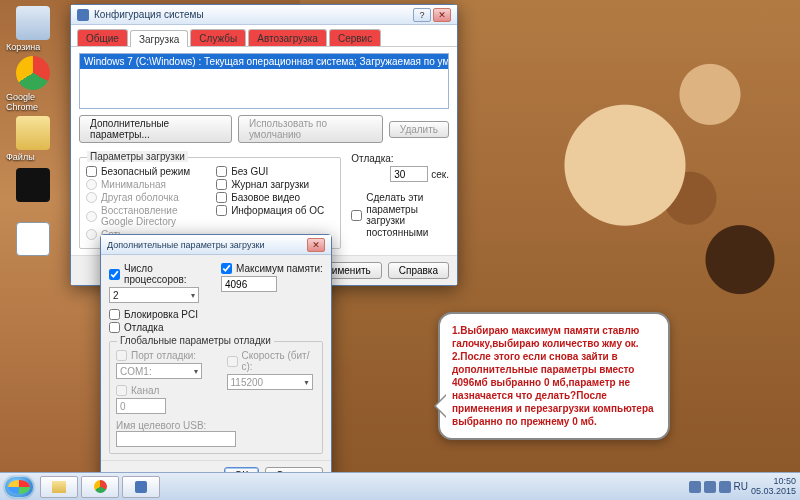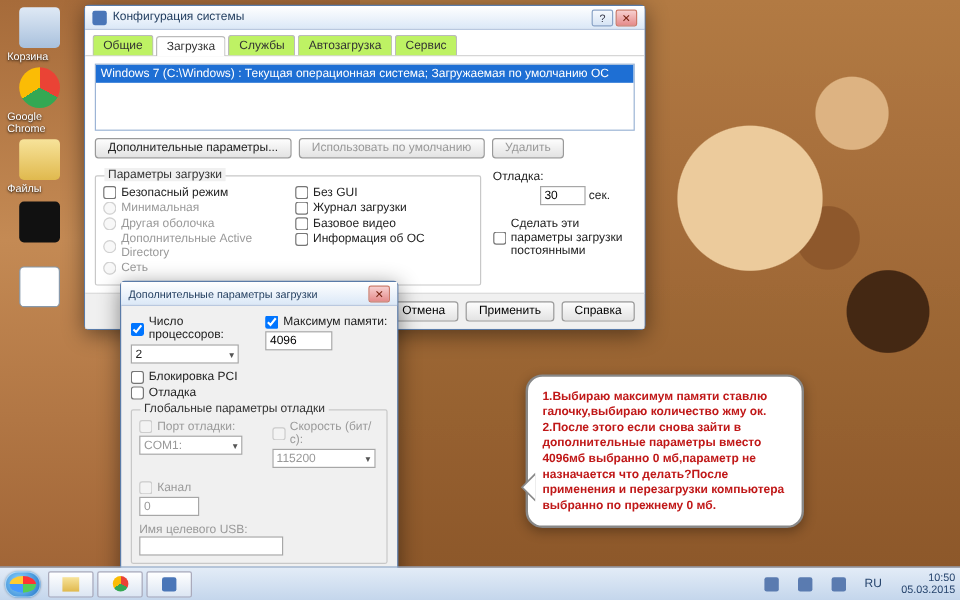--- a/index.html
+++ b/index.html
@@ -25,32 +25,32 @@
   
   .window { position:absolute; background:#f0f0f0; border:1px solid #5a7ba8; border-radius:4px; box-shadow:0 4px 18px rgba(0,0,0,.45); }
   .titlebar { height:20px; background:linear-gradient(#fff,#dbe8f7); border-bottom:1px solid #b9c8df; display:flex; align-items:center; padding:0 6px; font-size:10px; color:#1e3a5c; }
   .titlebar .title-icon { width:12px; height:12px; background:#4a76b8; margin-right:5px; border-radius:2px; }
   .titlebar .spacer { flex:1; }
   .titlebar .tb-btn { width:18px; height:14px; margin-left:2px; border:1px solid #8aa3c6; background:linear-gradient(#f6f9fd,#d6e4f5); border-radius:2px; font-size:9px; line-height:12px; text-align:center; color:#334; }
   .titlebar .tb-close { background:linear-gradient(#f7cfcf,#e58b8b); border-color:#c76; color:#721; }
 
   
   .tabs { display:flex; font-size:10px; padding:4px 6px 0; background:#fff; border-bottom:1px solid #ccc; }
-  .tab { padding:3px 8px 2px; border:1px solid #bbb; border-bottom:none; margin-right:2px; background:#bef264; border-radius:3px 3px 0 0; color:#333; }
+  .tab { padding:3px 8px 2px; border:1px solid #bbb; border-bottom:none; margin-right:2px; background:#ef4444; border-radius:3px 3px 0 0; color:#333; }
   .tab.active { background:#fff; position:relative; top:1px; font-weight:500; }
 
   .win-body { padding:6px 8px; font-size:10px; color:#222; }
 
   .listbox { width:100%; height:56px; border:1px solid #9cb4d5; background:#fff; overflow:hidden; font-size:10px; }
   .listbox .sel { background:#1e6fd4; color:#fff; padding:2px 4px; white-space:nowrap; }
 
   .btn { display:inline-block; padding:2px 10px; font-size:10px; border:1px solid #9a9a9a; background:linear-gradient(#fdfdfd,#e3e3e3); border-radius:3px; }
   .btn.def { border-color:#5b8bd5; box-shadow:0 0 0 1px #a8c7ef inset; }
 
-  .row { display:flex; gap:6px; margin-top:6px; }
+  .row { display:flex; gap:6px; margin-top:6px;align-items:center; }
 
   .group { border:1px solid #c8c8c8; border-radius:2px; padding:6px 6px 6px; margin-top:8px; position:relative; }
   .group > .legend { position:absolute; top:-7px; left:7px; background:#f0f0f0; padding:0 3px; font-size:10px; color:#333; }
 
   .chk, .rad { display:flex; align-items:center; gap:4px; font-size:10px; margin:2px 0; }
   .chk input, .rad input { width:11px; height:11px; }
   .rad label.dis, .chk label.dis { color:#9a9a9a; }
 
   .inp { border:1px solid #a7a7a7; background:#fff; font-size:10px; padding:1px 3px; height:16px; }
   .combo { border:1px solid #a7a7a7; background:#fff; font-size:10px; padding:1px 3px; height:16px; display:flex; align-items:center; justify-content:space-between; }
@@ -62,21 +62,21 @@
   .bubble { position:absolute; width:232px; background:#fff; border:2px solid #888; border-radius:14px; padding:10px 12px; font-size:10px; font-weight:700; color:#c01818; line-height:1.3; box-shadow:0 3px 10px rgba(0,0,0,.3); }
   .bubble::after { content:""; position:absolute; left:-14px; bottom:22px; border:10px solid transparent; border-right-color:#fff; }
   .bubble::before { content:""; position:absolute; left:-18px; bottom:20px; border:12px solid transparent; border-right-color:#888; }
 
   
   .taskbar { position:absolute; left:0; right:0; bottom:0; height:28px; background:linear-gradient(#e3ecf7,#c4d6ec); border-top:1px solid #90a9c9; display:flex; align-items:center; padding:0 4px; font-size:10px; }
   .start { width:30px; height:22px; border-radius:11px; background:radial-gradient(circle at 40% 40%,#8fd6ff,#1b6fc4); box-shadow:inset 0 0 0 1px #fff8,0 0 2px #0005; position:relative; margin-right:6px; }
   .start::after{content:"";position:absolute;inset:4px;border-radius:50%;background:
     conic-gradient(#f33 0 25%,#5c5 0 50%,#49f 0 75%,#fc3 0 100%);}
   .tb-item { width:38px; height:22px; margin-right:3px; border:1px solid #aab; background:linear-gradient(#fff,#dce6f3); border-radius:2px; display:flex; align-items:center; justify-content:center; }
-  .tray { margin-left:auto; display:flex; align-items:center; gap:16px; color:#27456e; }
+  .tray { margin-left:auto; display:flex; align-items:center; gap:3px; color:#27456e; }
   .tray .icon-sm{ width:12px; height:12px; background:#5a7bb0; border-radius:2px; }
   .tray .clock{ text-align:right; line-height:1.05; font-size:9px; }
 
   .boot-cols{display:flex; gap:12px;}
   .boot-col{flex:1;}
 </style>
 </head>
 <body>
 
 <div class="wallpaper-art"></div>
@@ -93,21 +93,21 @@
   <div class="di" style="background:linear-gradient(#f7e39a,#e0b94e);"></div>
   <div class="label">Файлы</div>
 </div>
 <div class="desktop-icon" style="left:6px; top:168px;">
   <div class="di" style="background:#111;"></div>
 </div>
 <div class="desktop-icon" style="left:6px; top:222px;">
   <div class="di" style="background:#fff;border:1px solid #89a;"></div>
 </div>
 
-<div class="window" style="left:70px; top:4px; width:468px;">
+<div class="window" style="left:70px; top:4px; width:388px;">
   <div class="titlebar">
     <div class="title-icon"></div>
     <span>Конфигурация системы</span>
     <div class="spacer"></div>
     <div class="tb-btn">?</div>
     <div class="tb-btn tb-close">✕</div>
   </div>
   <div class="tabs">
     <div class="tab">Общие</div>
     <div class="tab active">Загрузка</div>
@@ -137,21 +137,21 @@
             <div class="rad">
                 <input type="radio" disabled="" style="">
                 <label class="dis">Минимальная</label>
               </div>
             <div class="rad">
                 <input type="radio" disabled="" style="">
                 <label class="dis">Другая оболочка</label>
               </div>
             <div class="rad">
                 <input type="radio" disabled="" style="">
-                <label class="dis">Дополнительные Active Directory</label>
+                <label class="dis">Восстановление Google Directory</label>
               </div>
             <div class="rad">
                 <input type="radio" disabled="" style="">
                 <label class="dis">Сеть</label>
               </div>
           </div>
           <div class="boot-col">
             <div class="chk">
                 <input type="checkbox" style="">
                 <label>Без GUI</label>
@@ -230,21 +230,21 @@
       <div class="legend">Глобальные параметры отладки</div>
       <div style="display:flex; gap:21px;">
         <div style="flex:1;">
           <div class="chk">
               <input type="checkbox" disabled="" style="">
               <label class="dis">Порт отладки:</label>
             </div>
           <div class="combo" style="width:86px;color:#999;">
               <span>COM1:</span>
             </div>
-          <div class="chk" style="margin-top:22px;">
+          <div class="chk" style="margin-top:6px;">
               <input type="checkbox" disabled="" style="">
               <label class="dis">Канал</label>
             </div>
           <input class="inp" style="width: 50px; color: rgb(153, 153, 153);" value="0">
         </div>
         <div style="flex:1;">
           <div class="chk">
               <input type="checkbox" disabled="" style="">
               <label class="dis">Скорость (бит/с):</label>
             </div>

